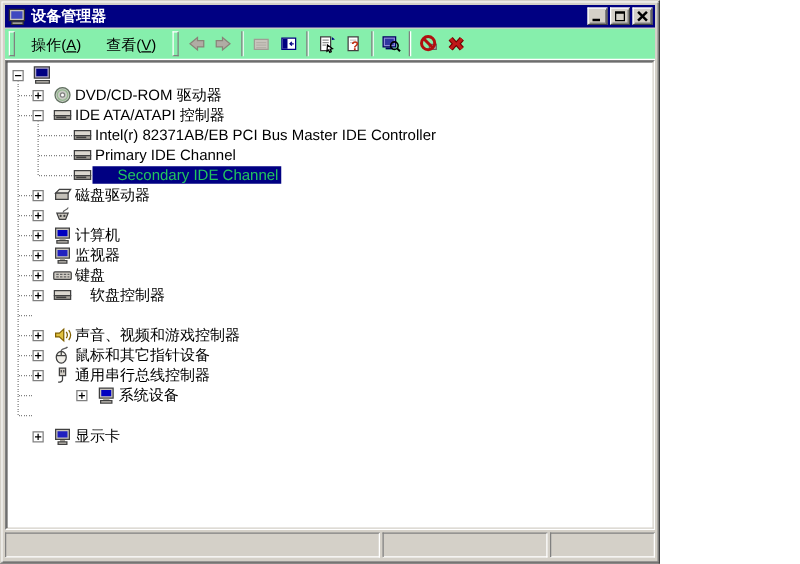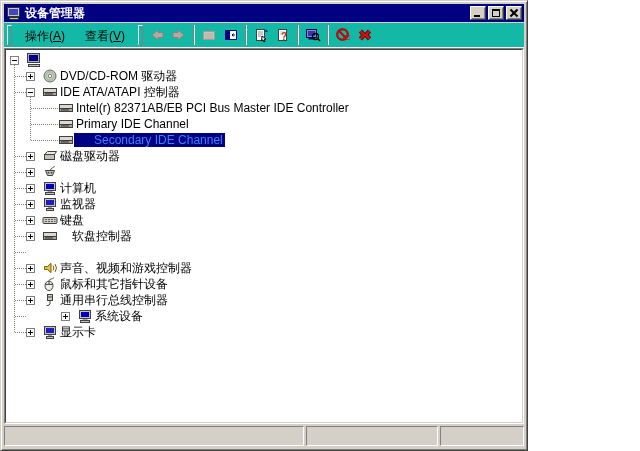--- a/index.html
+++ b/index.html
@@ -17,42 +17,42 @@
     border:1px solid;border-color:#ffffff #404040 #404040 #ffffff;
     box-shadow:inset 1px 1px 0 #d4d0c8, inset -1px -1px 0 #808080;cursor:default;}
   .glyph-min{position:absolute;left:3px;bottom:2px;width:6px;height:2px;background:#000;}
   .glyph-max{position:absolute;left:3px;top:2px;width:8px;height:8px;box-sizing:border-box;
     border:1px solid #000;border-top-width:2px;}
   .glyph-close{position:absolute;left:2px;top:1px;width:10px;height:10px;}
   .glyph-close::before,.glyph-close::after{content:"";position:absolute;left:4px;top:0;width:2px;height:10px;background:#000;}
   .glyph-close::before{transform:rotate(45deg);}
   .glyph-close::after{transform:rotate(-45deg);}
   
-  .toolbar{position:absolute;left:3px;top:22px;right:3px;height:24px;background:#14b8a6;
+  .toolbar{position:absolute;left:3px;top:22px;right:3px;height:24px;background:#86efac;
     display:flex;align-items:center;border-bottom:1px solid #ffffff;}
   .grip{width:3px;height:18px;margin:0 3px;border:1px solid;border-color:#ffffff #808080 #808080 #ffffff;}
   .tsep{width:0;height:20px;margin:0 3px;border-left:1px solid #808080;border-right:1px solid #ffffff;}
   .menubtn{height:20px;padding:2px 9px;font-size:12px;background:transparent;border:1px solid transparent;
     font-family:"Liberation Sans",sans-serif;white-space:nowrap;}
   .tbtn{width:22px;height:22px;background:transparent;border:1px solid transparent;padding:2px;
     display:flex;align-items:center;justify-content:center;}
   .tbtn svg{display:block;}
   
   .treearea-outer{position:absolute;left:3px;top:47px;right:3px;bottom:26px;
     border:1px solid;border-color:#808080 #ffffff #ffffff #808080;background:#fff;}
   .treearea{position:absolute;left:0;top:0;right:0;bottom:0;
     border:1px solid;border-color:#404040 #d4d0c8 #d4d0c8 #404040;background:#fff;overflow:hidden;}
   .trow{position:absolute;left:0;width:100%;height:16px;font-size:12px;line-height:16px;white-space:nowrap;}
   .ebox{position:absolute;top:4px;width:9px;height:9px;box-sizing:border-box;background:#fff;border:1px solid #808080;}
   .ebox::before{content:"";position:absolute;left:1px;top:3px;width:5px;height:1px;background:#000;}
   .ebox.plus::after{content:"";position:absolute;left:3px;top:1px;width:1px;height:5px;background:#000;}
   .tico{position:absolute;top:0;width:16px;height:16px;}
   .tico svg{display:block;}
   .tlabel{position:absolute;top:1px;height:14px;line-height:14px;padding:0 2px;color:#000;}
-  .trow.selected .tlabel{background:#000082;color:#3b82f6;padding-left:20px;}
+  .trow.selected .tlabel{background:#000082;color:#22c55e;padding-left:20px;}
   .vline{position:absolute;width:1px;background-image:repeating-linear-gradient(to bottom,#808080 0 1px,transparent 1px 2px);}
   .hstub{position:absolute;height:1px;background-image:repeating-linear-gradient(to right,#808080 0 1px,transparent 1px 2px);}
   
   .statusbar{position:absolute;left:3px;right:3px;bottom:4px;height:20px;display:flex;gap:2px;}
   .spanel{box-sizing:border-box;border:1px solid;border-color:#808080 #ffffff #ffffff #808080;
     font-size:11px;padding:2px 4px;overflow:hidden;}
   .sp0{flex:1;}
   .sp1{width:132px;}
   .sp2{width:84px;}
 </style>
@@ -357,21 +357,21 @@
             <svg width="16" height="16" viewBox="0 0 16 16" xmlns="http://www.w3.org/2000/svg">
               <rect x="2.5" y="2.5" width="11" height="8" fill="#c8c4bc" stroke="#404040"></rect>
               <rect x="4" y="4" width="8" height="5" fill="#0000c0"></rect>
               <rect x="5.5" y="11" width="5" height="1.5" fill="#a8a49c"></rect>
               <rect x="3.5" y="12.5" width="9" height="2" fill="#c8c4bc" stroke="#404040"></rect>
             </svg>
           </span>
           <span class="tlabel" style="left: 52px;">系统设备</span>
         </div>
         <div class="hstub" style="left: 9px; width: 11px; top: 282px;"></div>
-        <div class="trow" style="top: 274px; text-align: center;">
+        <div class="trow" style="top: 291px; text-align: center;">
           <div class="ebox plus" style="left: 20px;"></div>
           <span class="tico" style="left: 36px;">
             <svg width="16" height="16" viewBox="0 0 16 16" xmlns="http://www.w3.org/2000/svg">
               <rect x="2.5" y="2.5" width="11" height="8" fill="#c8c4bc" stroke="#404040"></rect>
               <rect x="4" y="4" width="8" height="5" fill="#2020c0"></rect>
               <rect x="6" y="11" width="4" height="1.5" fill="#a8a49c"></rect>
               <rect x="4.5" y="12.5" width="7" height="2" fill="#c8c4bc" stroke="#404040"></rect>
             </svg>
           </span>
           <span class="tlabel" style="left: 52px;">显示卡</span>

